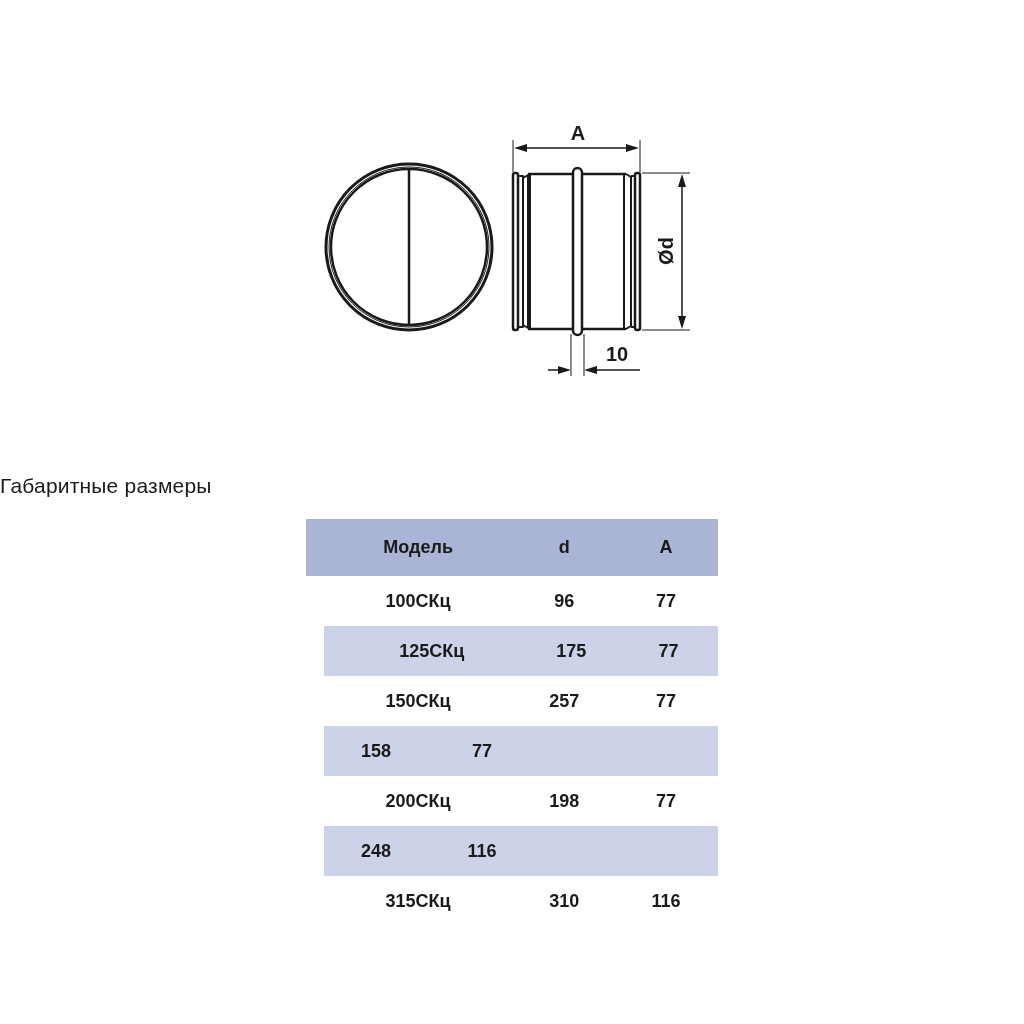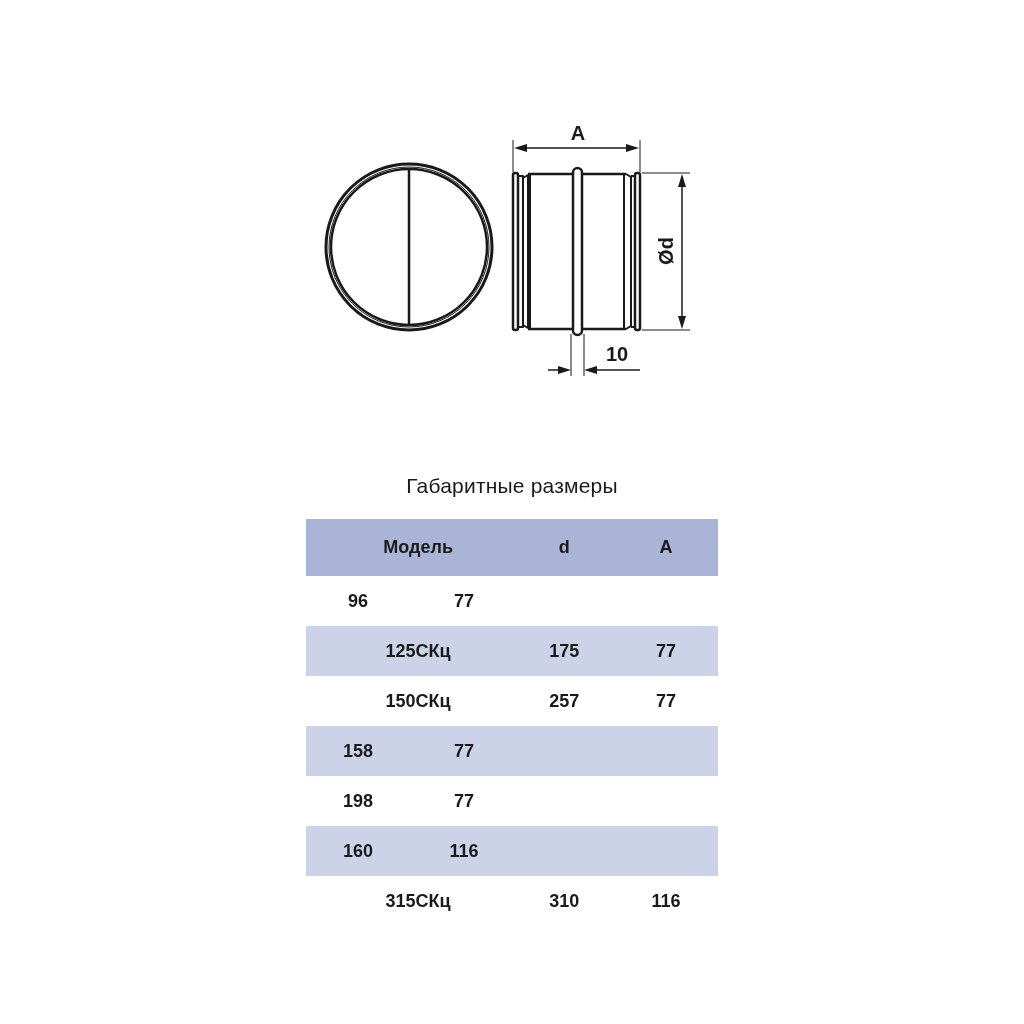--- a/index.html
+++ b/index.html
@@ -1,25 +1,25 @@
 <!DOCTYPE html>
 <html><head>
 <meta charset="utf-8">
 <style>
   html, body { margin: 0; padding: 0; background: #ffffff; }
   body { width: 1024px; height: 1024px; position: relative; overflow: hidden;
          font-family: "Liberation Sans", "DejaVu Sans", sans-serif; color: #1a1a1a; }
   #drawing { position: absolute; left: 0; top: 0; width: 1024px; height: 420px; }
   .dim-label { font-family: "Liberation Sans", sans-serif; font-weight: 700; fill: #1a1a1a; }
-  .title { position: absolute; left: 0; width: 1024px; top: 474px; text-align: center;
+  .title { position: absolute; left: 0; width: 1024px; top: 474px; text-align: left;
            font-size: 21px; font-weight: 400; letter-spacing: 0.2px; color: #1a1a1a; }
   .table { position: absolute; left: 306px; top: 519px; width: 412px; }
   .row { display: flex; align-items: center; height: 50px; font-size: 18px; font-weight: 700; }
   .row.header { height: 57px; background: #a9b4d6; }
-  .row.shaded { background: #ccd3e8; }
+  .row.shaded { background: #ccd3e8; margin-left: 18px; }
   .cell { text-align: center; }
   .c-model { width: 200px; padding-left: 16px; }
   .c-d { width: 104px; }
   .c-a { width: 108px; }
 </style>
 </head>
 <body>
 
 <svg id="drawing" viewBox="0 0 1024 420" xmlns="http://www.w3.org/2000/svg">
 
@@ -84,43 +84,45 @@
 
 <div class="title">Габаритные размеры</div>
 
 <div class="table">
   <div class="row header">
     <div class="cell c-model">Модель</div>
     <div class="cell c-d">d</div>
     <div class="cell c-a">A</div>
   </div>
   <div class="row">
+    <div class="cell c-model">100СКц</div>
     <div class="cell c-d">96</div>
     <div class="cell c-a">77</div>
   </div>
   <div class="row shaded">
     <div class="cell c-model">125СКц</div>
     <div class="cell c-d">175</div>
     <div class="cell c-a">77</div>
   </div>
   <div class="row">
     <div class="cell c-model">150СКц</div>
     <div class="cell c-d">257</div>
     <div class="cell c-a">77</div>
   </div>
   <div class="row shaded">
     <div class="cell c-d">158</div>
     <div class="cell c-a">77</div>
   </div>
   <div class="row">
+    <div class="cell c-model">200СКц</div>
     <div class="cell c-d">198</div>
     <div class="cell c-a">77</div>
   </div>
   <div class="row shaded">
-    <div class="cell c-d">160</div>
+    <div class="cell c-d">248</div>
     <div class="cell c-a">116</div>
   </div>
   <div class="row">
     <div class="cell c-model">315СКц</div>
     <div class="cell c-d">310</div>
     <div class="cell c-a">116</div>
   </div>
 </div>
 
 </body></html>

